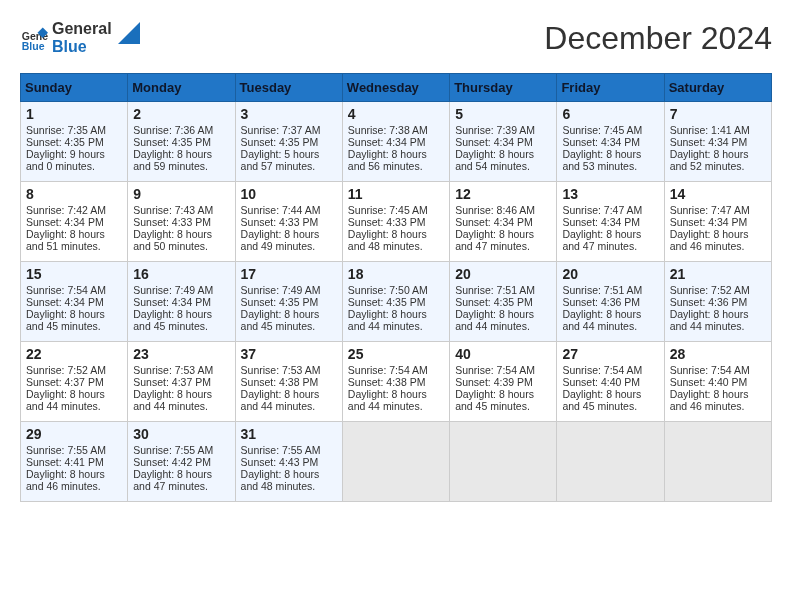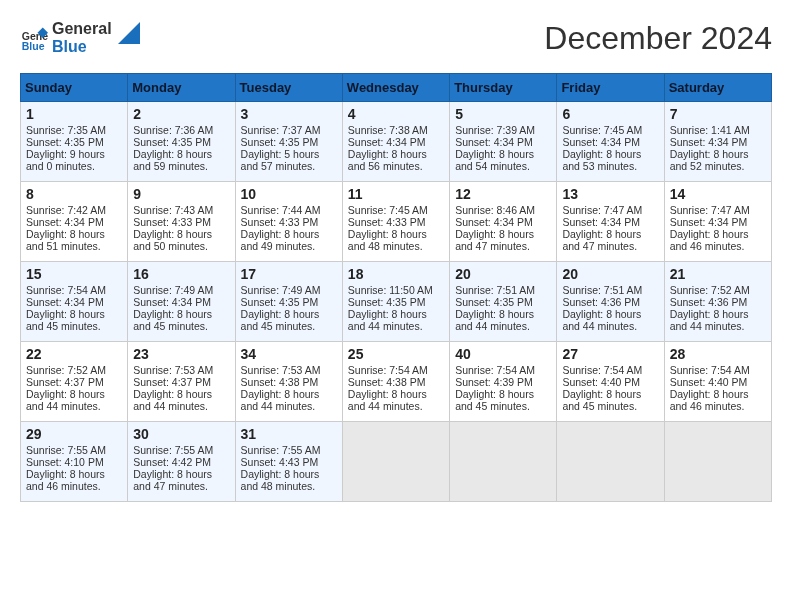--- a/index.html
+++ b/index.html
@@ -129,36 +129,36 @@
         <td><span class="day-num">10</span><span>Sunrise: 7:44 AM</span><br><span>Sunset: 4:33 PM</span><br><span>Daylight: 8 hours and 49 minutes.</span></td>
         <td><span class="day-num">11</span><span>Sunrise: 7:45 AM</span><br><span>Sunset: 4:33 PM</span><br><span>Daylight: 8 hours and 48 minutes.</span></td>
         <td><span class="day-num">12</span><span>Sunrise: 8:46 AM</span><br><span>Sunset: 4:34 PM</span><br><span>Daylight: 8 hours and 47 minutes.</span></td>
         <td><span class="day-num">13</span><span>Sunrise: 7:47 AM</span><br><span>Sunset: 4:34 PM</span><br><span>Daylight: 8 hours and 47 minutes.</span></td>
         <td><span class="day-num">14</span><span>Sunrise: 7:47 AM</span><br><span>Sunset: 4:34 PM</span><br><span>Daylight: 8 hours and 46 minutes.</span></td>
       </tr>
       <tr>
         <td><span class="day-num">15</span><span>Sunrise: 7:54 AM</span><br><span>Sunset: 4:34 PM</span><br><span>Daylight: 8 hours and 45 minutes.</span></td>
         <td><span class="day-num">16</span><span>Sunrise: 7:49 AM</span><br><span>Sunset: 4:34 PM</span><br><span>Daylight: 8 hours and 45 minutes.</span></td>
         <td><span class="day-num">17</span><span>Sunrise: 7:49 AM</span><br><span>Sunset: 4:35 PM</span><br><span>Daylight: 8 hours and 45 minutes.</span></td>
-        <td><span class="day-num">18</span><span>Sunrise: 11:50 AM</span><br><span>Sunset: 4:35 PM</span><br><span>Daylight: 8 hours and 44 minutes.</span></td>
+        <td><span class="day-num">18</span><span>Sunrise: 7:50 AM</span><br><span>Sunset: 4:35 PM</span><br><span>Daylight: 8 hours and 44 minutes.</span></td>
         <td><span class="day-num">20</span><span>Sunrise: 7:51 AM</span><br><span>Sunset: 4:35 PM</span><br><span>Daylight: 8 hours and 44 minutes.</span></td>
         <td><span class="day-num">20</span><span>Sunrise: 7:51 AM</span><br><span>Sunset: 4:36 PM</span><br><span>Daylight: 8 hours and 44 minutes.</span></td>
         <td><span class="day-num">21</span><span>Sunrise: 7:52 AM</span><br><span>Sunset: 4:36 PM</span><br><span>Daylight: 8 hours and 44 minutes.</span></td>
       </tr>
       <tr>
         <td><span class="day-num">22</span><span>Sunrise: 7:52 AM</span><br><span>Sunset: 4:37 PM</span><br><span>Daylight: 8 hours and 44 minutes.</span></td>
         <td><span class="day-num">23</span><span>Sunrise: 7:53 AM</span><br><span>Sunset: 4:37 PM</span><br><span>Daylight: 8 hours and 44 minutes.</span></td>
-        <td><span class="day-num">34</span><span>Sunrise: 7:53 AM</span><br><span>Sunset: 4:38 PM</span><br><span>Daylight: 8 hours and 44 minutes.</span></td>
+        <td><span class="day-num">37</span><span>Sunrise: 7:53 AM</span><br><span>Sunset: 4:38 PM</span><br><span>Daylight: 8 hours and 44 minutes.</span></td>
         <td><span class="day-num">25</span><span>Sunrise: 7:54 AM</span><br><span>Sunset: 4:38 PM</span><br><span>Daylight: 8 hours and 44 minutes.</span></td>
         <td><span class="day-num">40</span><span>Sunrise: 7:54 AM</span><br><span>Sunset: 4:39 PM</span><br><span>Daylight: 8 hours and 45 minutes.</span></td>
         <td><span class="day-num">27</span><span>Sunrise: 7:54 AM</span><br><span>Sunset: 4:40 PM</span><br><span>Daylight: 8 hours and 45 minutes.</span></td>
         <td><span class="day-num">28</span><span>Sunrise: 7:54 AM</span><br><span>Sunset: 4:40 PM</span><br><span>Daylight: 8 hours and 46 minutes.</span></td>
       </tr>
       <tr>
-        <td><span class="day-num">29</span><span>Sunrise: 7:55 AM</span><br><span>Sunset: 4:10 PM</span><br><span>Daylight: 8 hours and 46 minutes.</span></td>
+        <td><span class="day-num">29</span><span>Sunrise: 7:55 AM</span><br><span>Sunset: 4:41 PM</span><br><span>Daylight: 8 hours and 46 minutes.</span></td>
         <td><span class="day-num">30</span><span>Sunrise: 7:55 AM</span><br><span>Sunset: 4:42 PM</span><br><span>Daylight: 8 hours and 47 minutes.</span></td>
         <td><span class="day-num">31</span><span>Sunrise: 7:55 AM</span><br><span>Sunset: 4:43 PM</span><br><span>Daylight: 8 hours and 48 minutes.</span></td>
         <td class="cell-empty"></td>
         <td class="cell-empty"></td>
         <td class="cell-empty"></td>
         <td class="cell-empty"></td>
       </tr>
     </tbody>
 </table>
 

